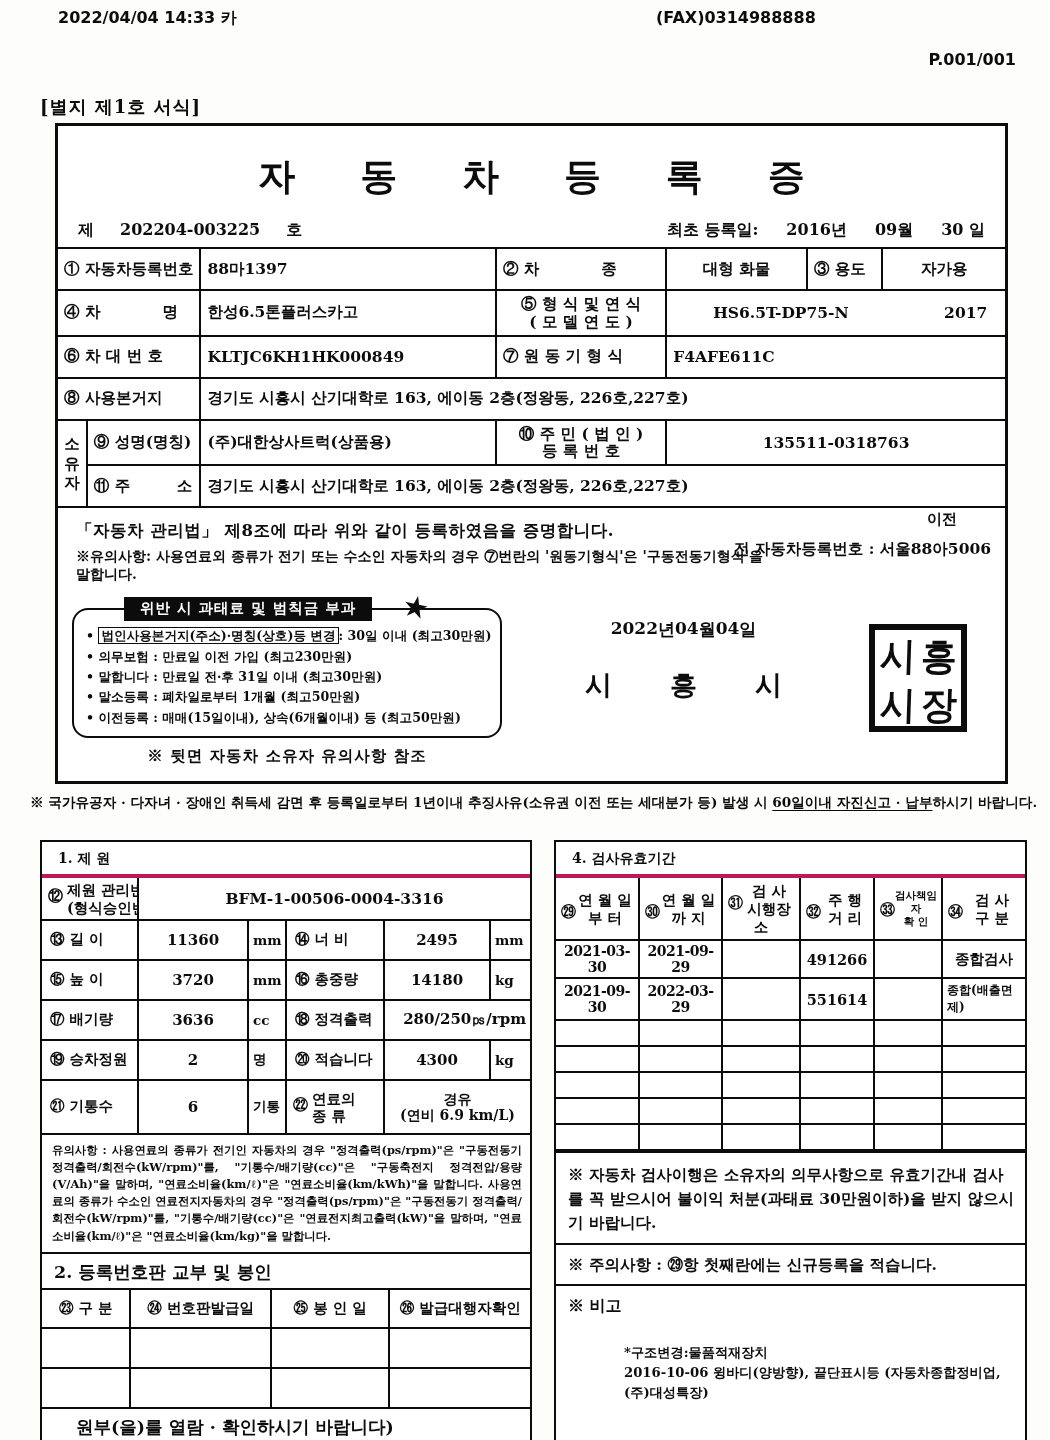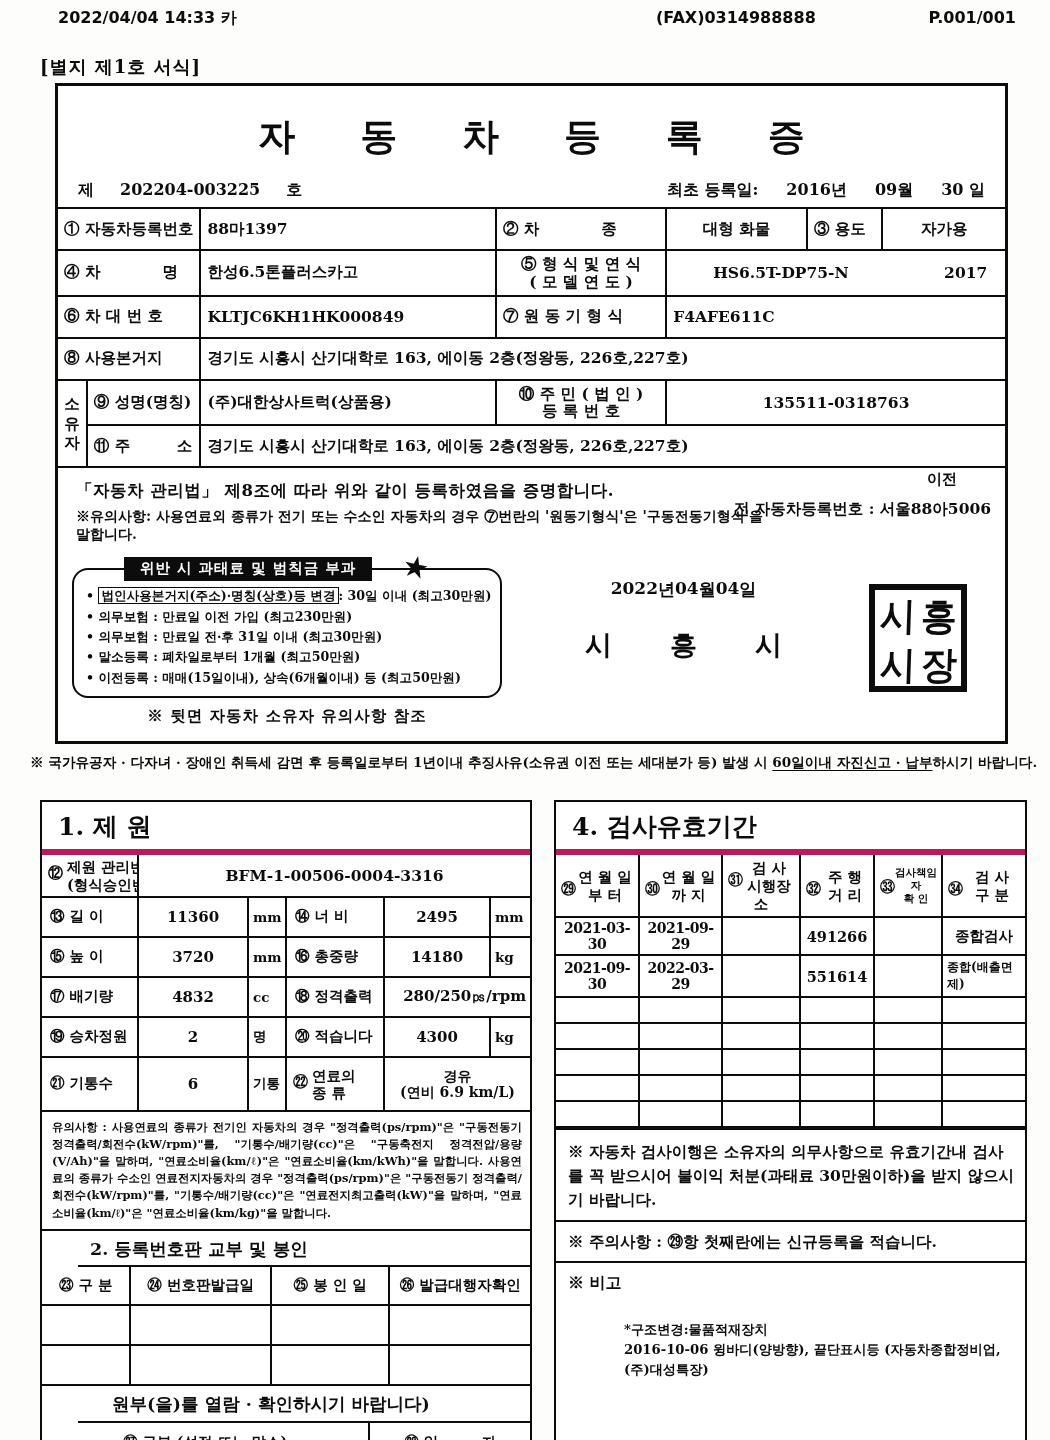--- a/index.html
+++ b/index.html
@@ -4,21 +4,21 @@
 <style>
   * { box-sizing: border-box; margin: 0; padding: 0; }
   html,body { width: 1050px; height: 1440px; background: #fdfdfc; color: #0c0c0c; overflow: hidden; }
   body { font-family: "DejaVu Serif", "Liberation Serif", serif; font-weight: 700; }
   .sans { font-family: "DejaVu Sans", "Liberation Sans", sans-serif; }
 
   
   .fax-header { display:flex; padding: 8px 34px 0 58px; font-size:16px; font-weight:700; }
   .fax-header .dt { flex: 1 1 auto; }
   .fax-header .fx { width: 250px; }
-  .fax-header .pg { width: 110px; text-align:right; }
+  .fax-header .pg { width: 110px; text-align:right;margin-top:42px; }
 
   .form-note { margin: 26px 0 4px 40px; font-size: 18px; letter-spacing: 1px; }
 
   
   .cert { margin-left: 55px; width: 953px; border: 3px solid #0c0c0c; background:#fff; }
   .cert-title { text-align:center; font-size: 37px; letter-spacing: 26px; padding: 26px 0 18px 26px; }
   .docno-row { display:flex; align-items:flex-end; padding: 0 14px 6px 14px; font-size: 16px; }
   .docno-left { display:flex; gap: 26px; flex: 1 1 auto; padding-left: 6px; }
   .docno-right { display:flex; gap: 28px; padding-right: 6px; }
   .docno-right .lbl { }
@@ -59,22 +59,22 @@
   .seal { position:absolute; right: 28px; top: 16px; width: 98px; height: 108px; border: 6px solid #0c0c0c; display:grid; grid-template-columns: 1fr 1fr; place-items:center; padding: 2px; }
   .seal span { font-size: 36px; font-weight: 700; transform: scaleY(1.05) skewX(-2deg); }
 
   .tax-note { margin: 10px 0 0 30px; font-size: 13.6px; white-space: nowrap; }
   .tax-note u { text-underline-offset: 3px; }
 
   
   .cols { display: flex; gap: 22px; margin: 28px 40px 0 40px; align-items: stretch; }
   .colL { width: 492px; border: 2.5px solid #0c0c0c; background:#fff; }
   .colR { width: 474px; border: 2.5px solid #0c0c0c; background:#fff; display:flex; flex-direction:column; }
-  .sec-h { font-size: 25px; padding: 8px 0 6px 16px; border-bottom: 6px solid #be185d; }
-  .sec-h2 { font-size: 17.5px; padding: 7px 0 5px 12px; border-bottom: 2px solid #0c0c0c; line-height: 1.3; margin-left: 36px; }
+  .sec-h { font-size: 14px; padding: 8px 0 6px 16px; border-bottom: 4px solid #be185d; }
+  .sec-h2 { font-size: 17.5px; padding: 7px 0 5px 12px; border-bottom: 2px solid #0c0c0c; line-height: 1.3; }
 
   table.inner { border-collapse: collapse; width: 100%; table-layout: fixed; }
   table.inner td, table.inner th { border: 2px solid #0c0c0c; font-size: 14.5px; font-weight: 700; padding: 3px 4px; overflow:hidden; }
   table.inner tr > *:first-child { border-left: none; }
   table.inner tr > *:last-child { border-right: none; }
   table.inner tr:first-child > * { border-top: none; }
 
   .spec td { height: 40px; }
   .spec .u { text-align:left; font-size: 13.5px; }
   .spec .v { text-align:center; font-size: 15px; }
@@ -198,21 +198,21 @@
   </div>
 
   <div class="cert-bottom">
     <div class="penalty-wrap">
       <div class="penalty-box">
         <div class="penalty-badge">위반 시 과태료 및 범칙금 부과</div>
         <div class="penalty-star">★</div>
         <ul>
           <li><span class="boxed">법인사용본거지(주소)·명칭(상호)등 변경</span><span>: 30일 이내 (최고30만원)</span></li>
           <li>의무보험 : 만료일 이전 가입 (최고230만원)</li>
-          <li>의무보험 : 만료일 전·후 31일 이내 (최고30만원)</li>
+          <li>말합니다 : 만료일 전·후 31일 이내 (최고30만원)</li>
           <li>말소등록 : 폐차일로부터 1개월 (최고50만원)</li>
           <li>이전등록 : 매매(15일이내), 상속(6개월이내) 등 (최고50만원)</li>
         </ul>
       </div>
       <div class="back-note">※ 뒷면 자동차 소유자 유의사항 참조</div>
     </div>
 
     <div class="issue-area">
       <div class="issue-date">
         <span>2022</span>
@@ -271,21 +271,21 @@
       <tr>
         <td class="lab">⑮ 높   이</td>
         <td class="v">3720</td>
         <td class="u">mm</td>
         <td class="lab">⑯ 총중량</td>
         <td class="v">14180</td>
         <td class="u">kg</td>
       </tr>
       <tr>
         <td class="lab">⑰ 배기량</td>
-        <td class="v">4832</td>
+        <td class="v">3636</td>
         <td class="u">cc</td>
         <td class="lab">⑱ 정격출력</td>
         <td colspan="2" class="v" style="text-align:right; white-space:nowrap">280/250㎰/rpm</td>
       </tr>
       <tr>
         <td class="lab">⑲ 승차정원</td>
         <td class="v">2</td>
         <td class="u">명</td>
         <td class="lab">⑳ 적습니다</td>
         <td class="v">4300</td>

